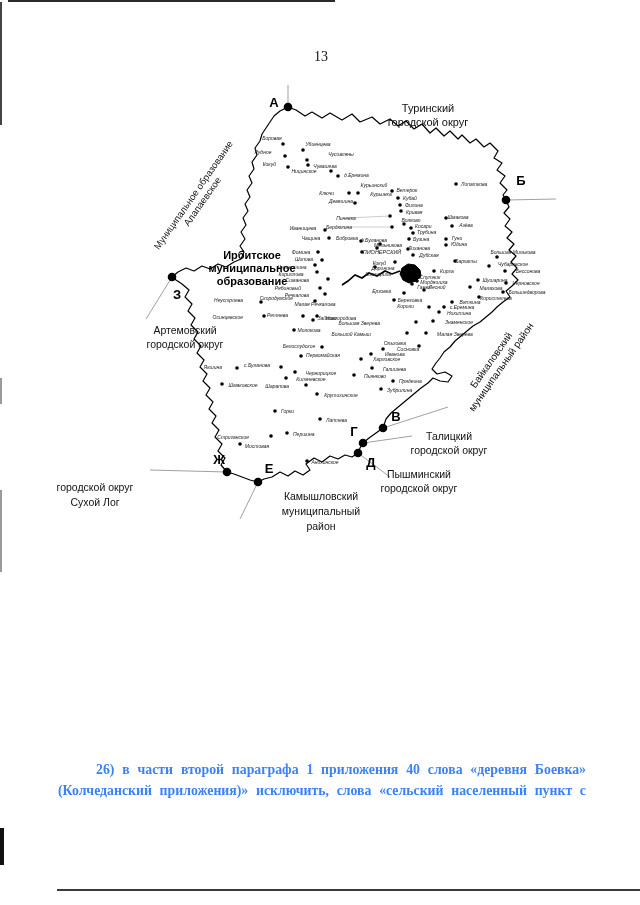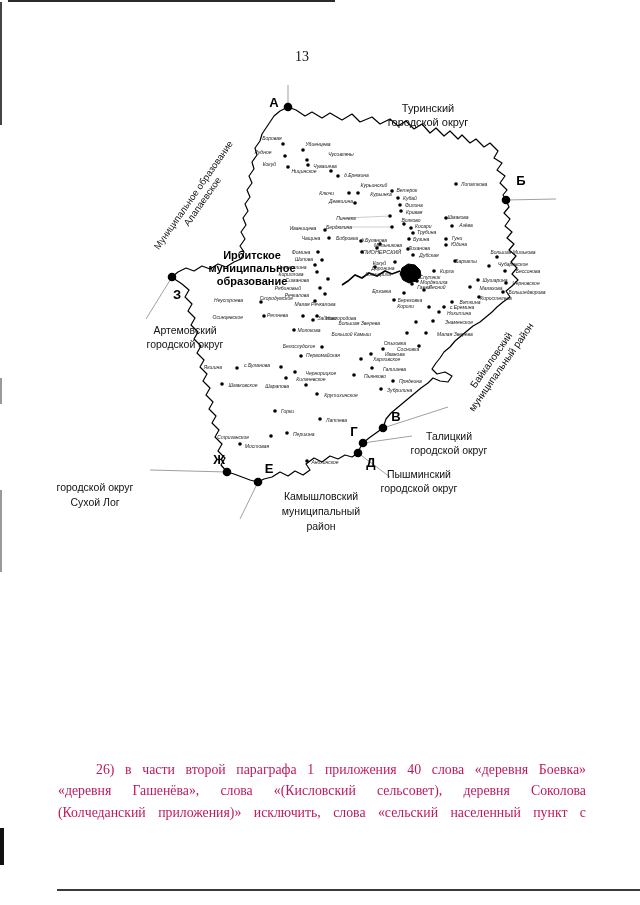--- a/index.html
+++ b/index.html
@@ -1,29 +1,29 @@
 <!DOCTYPE html>
 <html><head>
 <meta charset="utf-8">
 <style>
   html,body{margin:0;padding:0;background:#fff;}
   #page{position:relative;width:640px;height:905px;background:#fff;overflow:hidden;
         font-family:"Liberation Sans",sans-serif;color:#000;}
   
   .scan{position:absolute;background:#333;}
   
-  #pageno{position:absolute;left:295px;top:49px;width:52px;
+  #pageno{position:absolute;left:295px;top:49px;width:52px;text-align:center;
           font-family:"Liberation Serif",serif;font-size:14px;color:#111;}
   
   #mapsvg{position:absolute;left:0;top:0;}
   
   #legend{position:absolute;left:0;top:545px;width:640px;height:210px;}
   
   #para{position:absolute;left:58px;top:759px;width:528px;
-        font-family:"Liberation Serif",serif;font-size:13.8px;line-height:21.3px;color:#be185d;}
+        font-family:"Liberation Serif",serif;font-size:13.8px;line-height:21.3px;color:#3b82f6;font-weight:bold;}
   #para .jline{text-align:justify;text-align-last:justify;white-space:normal;}
   #para .first{padding-left:38px;}
 </style>
 </head>
 <body>
 <div id="page">
 
   <div class="scan" style="left:8px;top:0;width:327px;height:2px;background:#2b2b2b;"></div>
   <div class="scan" style="left:0;top:2px;width:2px;height:123px;background:#444;"></div>
   <div class="scan" style="left:0;top:378px;width:2px;height:26px;background:#9a9a9a;"></div>
@@ -288,17 +288,16 @@
 
     
     
 
     
     
   </div>
 
   <div id="para">
     <div class="jline first">26) в части второй параграфа 1 приложения 40 слова «деревня Боевка»</div>
-    <div class="jline">«деревня Гашенёва», слова «(Кисловский сельсовет), деревня Соколова</div>
     <div class="jline">(Колчеданский приложения)» исключить, слова «сельский населенный пункт с</div>
   </div>
 
 </div>
 
 </body></html>

